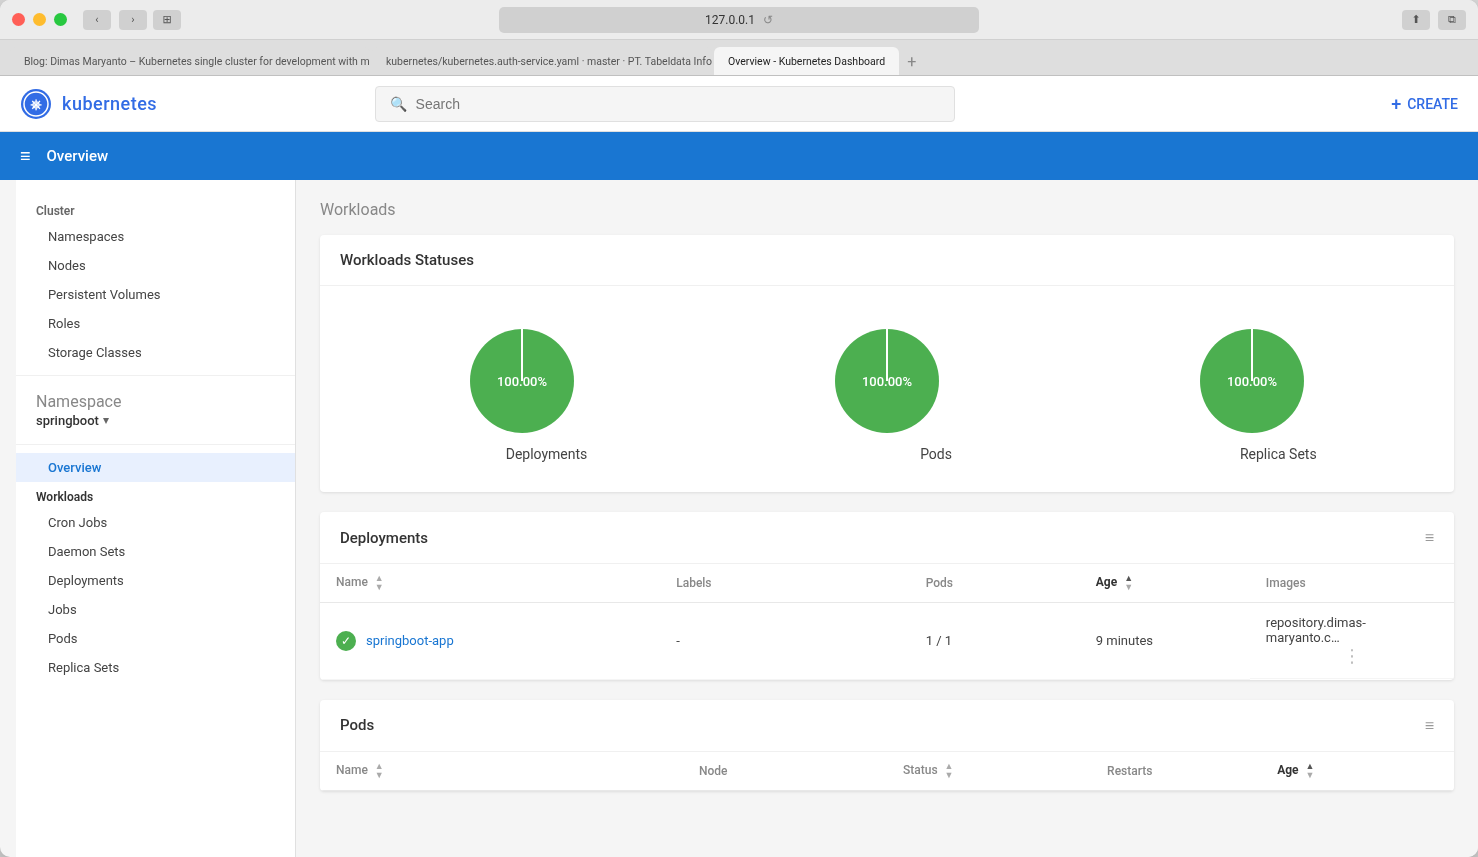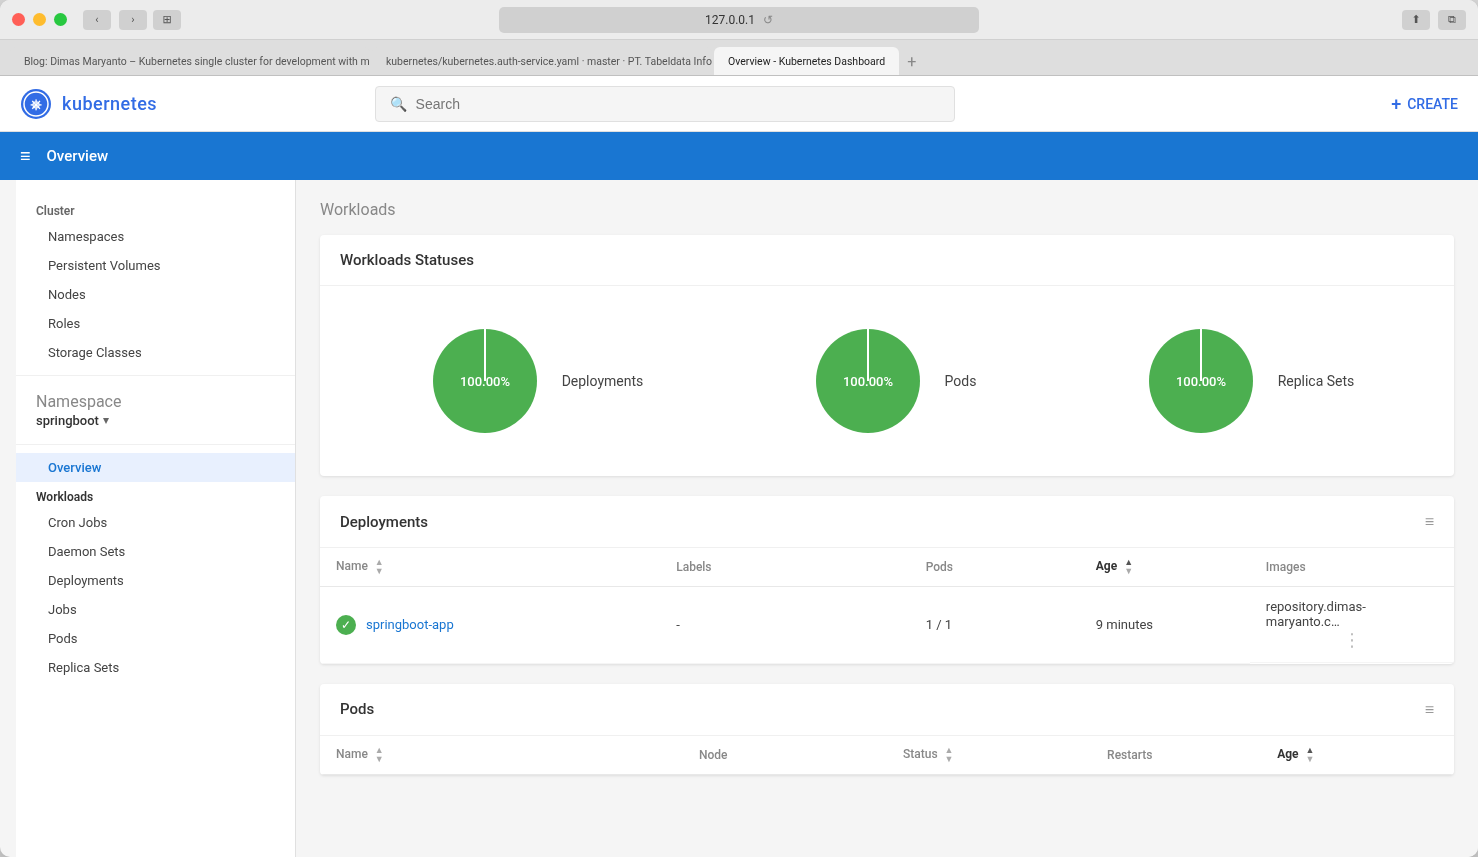--- a/index.html
+++ b/index.html
@@ -62,21 +62,21 @@
     .page-title { font-size: 16px; color: #888; margin-bottom: 16px; font-weight: 400; }
 
     
     .card { background: #fff; border-radius: 4px; box-shadow: 0 1px 3px rgba(0,0,0,0.1); margin-bottom: 20px; overflow: hidden; }
     .card-header { padding: 16px 20px; border-bottom: 1px solid #f0f0f0; display: flex; align-items: center; justify-content: space-between; }
     .card-title { font-size: 15px; font-weight: 500; color: #333; }
     .filter-icon { color: #999; font-size: 16px; cursor: pointer; }
 
     
     .pie-charts-row { display: flex; justify-content: space-around; align-items: center; padding: 30px 20px; }
-    .pie-chart-item { display: flex; flex-direction: row; align-items: center; gap: 12px; }
+    .pie-chart-item { display: flex; flex-direction: column; align-items: flex-end; }
     .pie-chart-label { font-size: 14px; color: #444; }
     .pie-svg { width: 130px; height: 130px; }
 
     
     .table { width: 100%; border-collapse: collapse; }
     .table th { padding: 10px 16px; text-align: left; font-size: 12px; color: #888; font-weight: 500; border-bottom: 1px solid #e8e8e8; }
     .table td { padding: 12px 16px; font-size: 13px; color: #444; border-bottom: 1px solid #f5f5f5; }
     .sort-arrows { display: inline-flex; flex-direction: column; margin-left: 4px; font-size: 9px; line-height: 1; color: #aaa; vertical-align: middle; }
     .sort-arrow-up { color: #555; }
     .link { color: #1976d2; text-decoration: none; cursor: pointer; }
@@ -153,24 +153,24 @@
   </div>
 
   <div class="main-layout">
 
     <div class="sidebar">
       <div class="sidebar-section-title">Cluster</div>
       <div class="sidebar-item">
         <span>Namespaces</span>
       </div>
       <div class="sidebar-item">
+        <span>Nodes</span>
+      </div>
+      <div class="sidebar-item">
         <span>Persistent Volumes</span>
-      </div>
-      <div class="sidebar-item">
-        <span>Nodes</span>
       </div>
       <div class="sidebar-item">
         <span>Roles</span>
       </div>
       <div class="sidebar-item">
         <span>Storage Classes</span>
       </div>
 
       <div class="sidebar-divider"></div>
 

